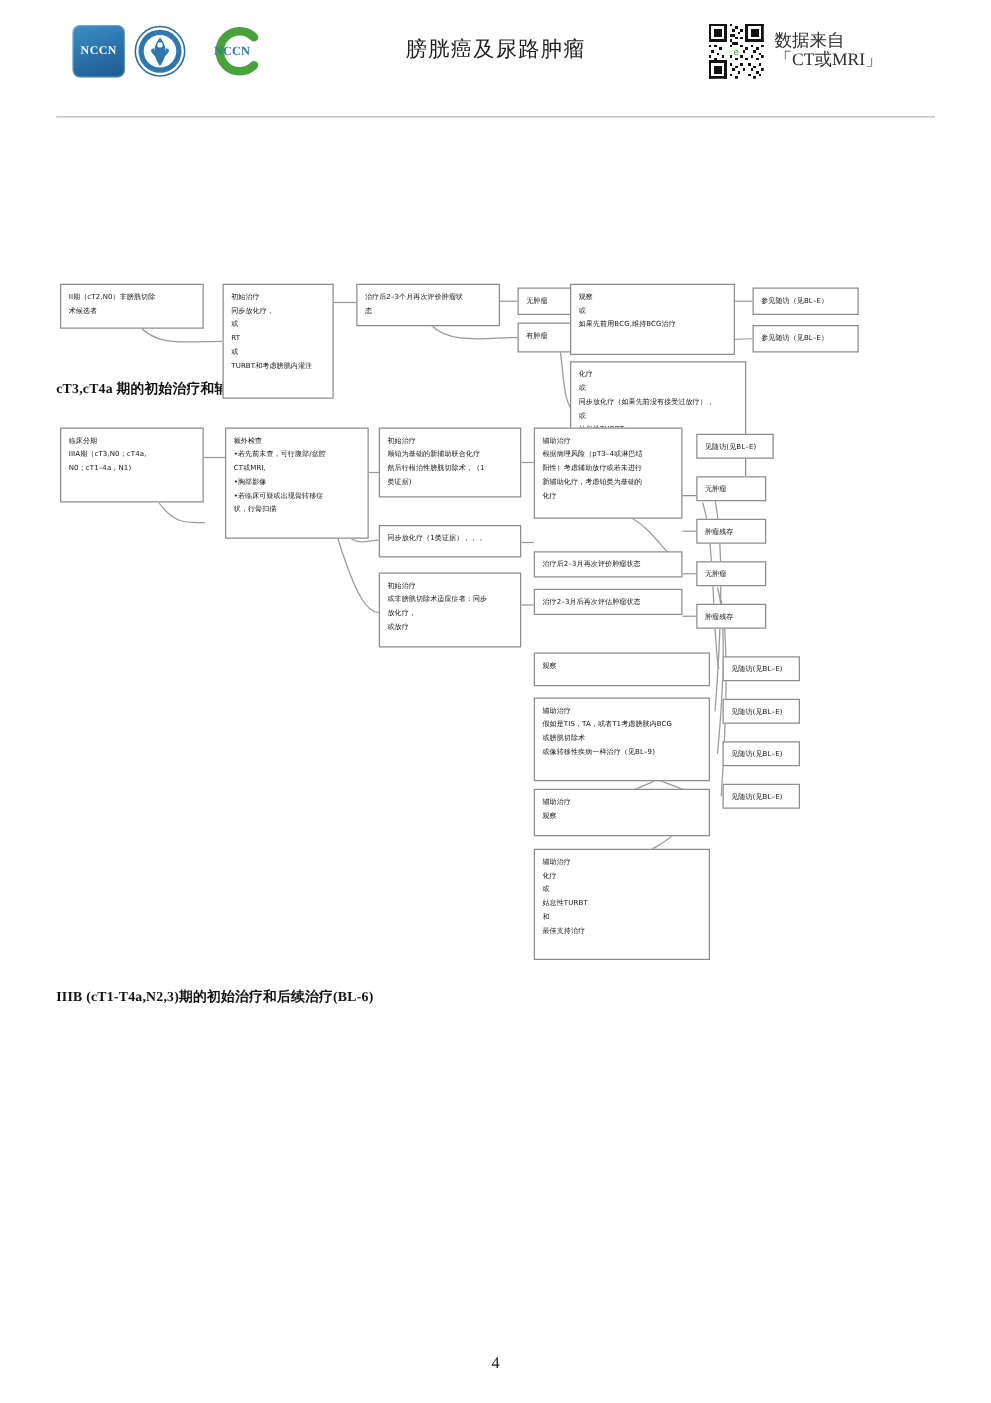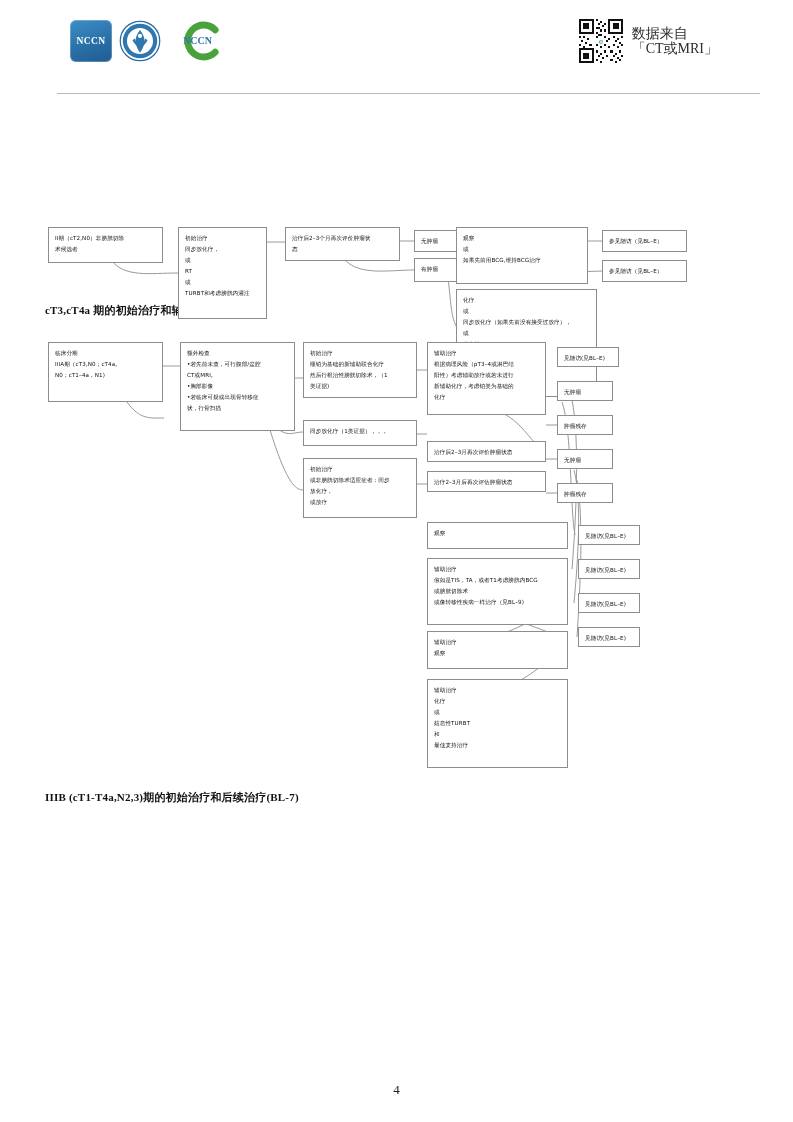--- a/index.html
+++ b/index.html
@@ -15,21 +15,20 @@
     color: #1a1a1a;
     overflow: hidden;
   }
 
   
   #page-header {
     position: absolute;
     left: 0; top: 0;
     width: 768px;
     height: 96px;
-    margin-left: 12px;
   }
   .logo-group {
     position: absolute;
     left: 58px; top: 20px;
     display: flex;
     align-items: center;
     gap: 7px;
   }
   .logo-nccn-blue {
     width: 42px; height: 42px;
@@ -156,20 +155,21 @@
       <path d="M68 48 C64 56 58 62 50 66 C56 58 60 52 62 44 Z" fill="#2f77ae"></path>
       <circle cx="50" cy="38" r="5" fill="#ffffff"></circle>
     </svg>
 
     <svg class="logo-green" viewBox="0 0 150 100" width="60" height="42">
       <path d="M118 22 A40 40 0 1 0 118 78" fill="none" stroke="#4aa23d" stroke-width="17" stroke-linecap="round"></path>
       <text x="74" y="58" font-size="25" font-weight="bold" fill="#2f77ae" font-family="Liberation Serif, serif" text-anchor="middle">NCCN</text>
     </svg>
   </div>
 
+  <div class="header-title">膀胱癌及尿路肿瘤</div>
 
   <div class="qr-block">
     <svg class="qr-code" viewBox="0 0 21 21" shape-rendering="crispEdges">
       <rect width="21" height="21" fill="#ffffff"></rect>
       <g fill="#111111">
         <rect x="0" y="0" width="7" height="1"></rect>
           <rect x="0" y="6" width="7" height="1"></rect>
         <rect x="0" y="0" width="1" height="7"></rect>
           <rect x="6" y="0" width="1" height="7"></rect>
         <rect x="2" y="2" width="3" height="3"></rect>
@@ -444,15 +444,15 @@
     <div>见随访(见BL–E)</div>
   </div>
   <div class="node" style="left:578px; top:593px; width:62px; height:20px;">
     <div>见随访(见BL–E)</div>
   </div>
   <div class="node" style="left:578px; top:627px; width:62px; height:20px;">
     <div>见随访(见BL–E)</div>
   </div>
 </div>
 
-<div class="section-heading" style="left:45px; top:790px;">IIIB (cT1-T4a,N2,3)期的初始治疗和后续治疗(BL-7)</div>
+<div class="section-heading" style="left:45px; top:790px;">IIIB (cT1-T4a,N2,3)期的初始治疗和后续治疗(BL-6)</div>
 
 <div id="page-number">4</div>
 
 </body></html>

